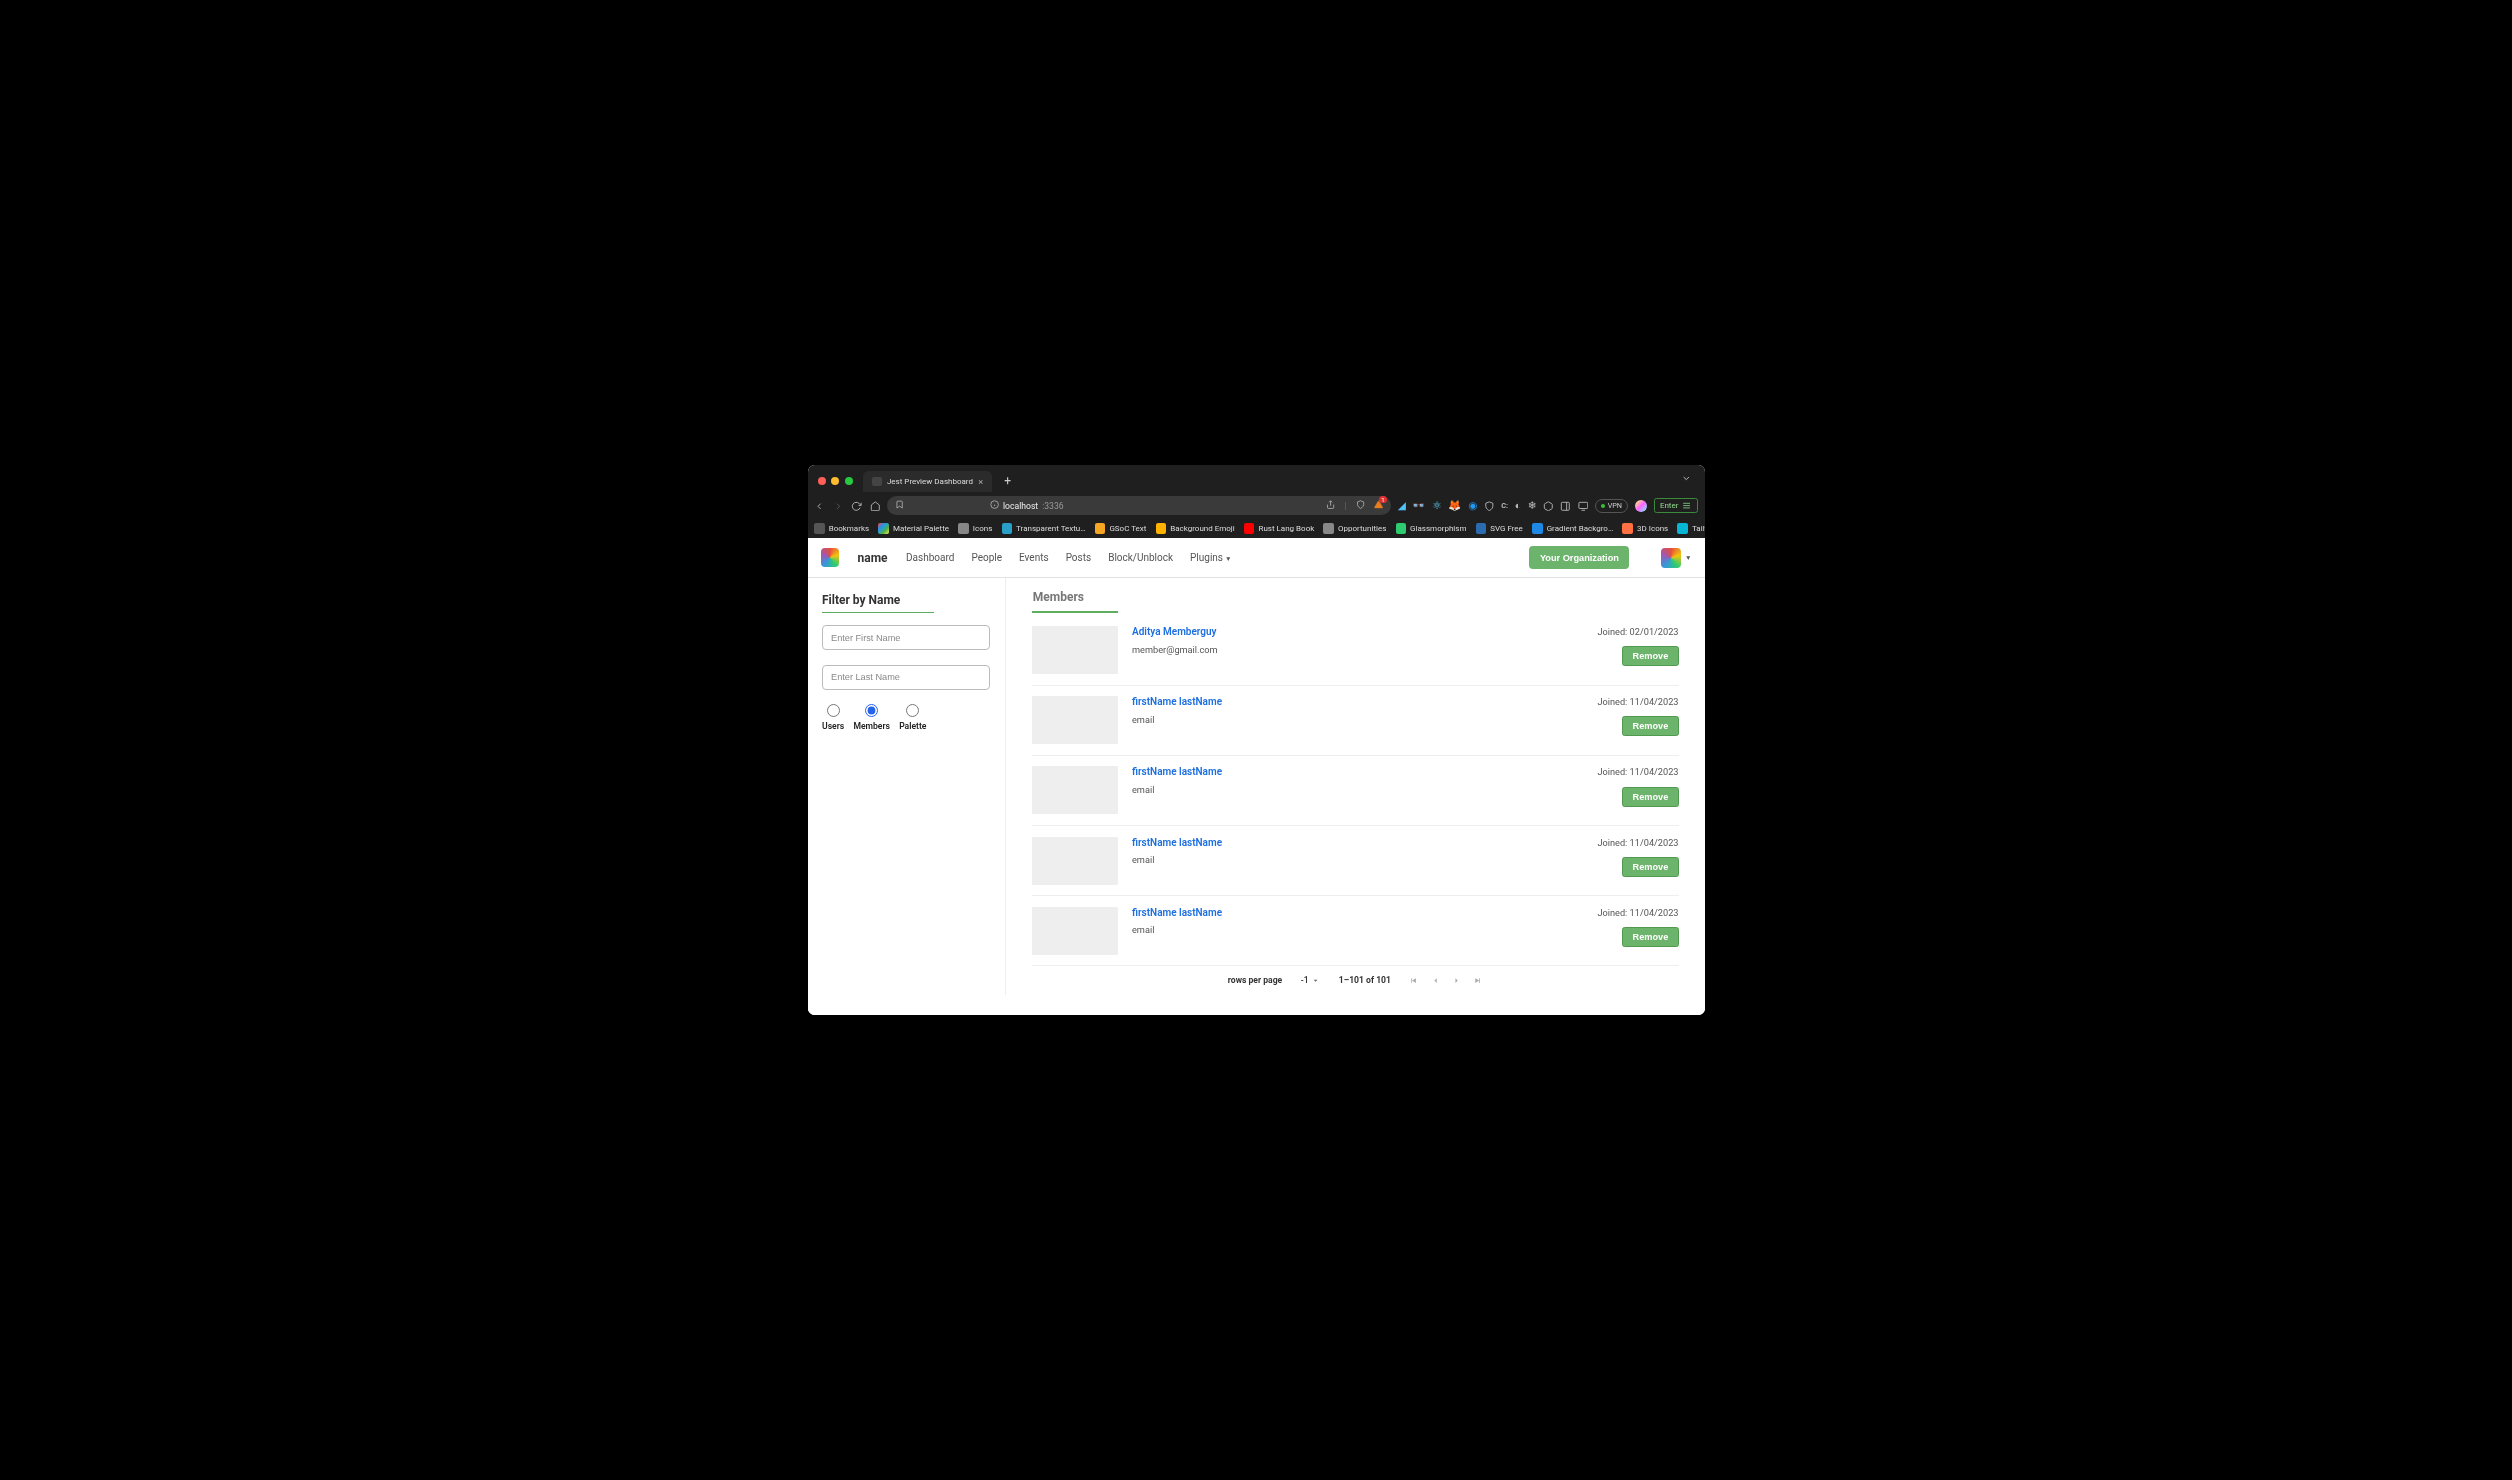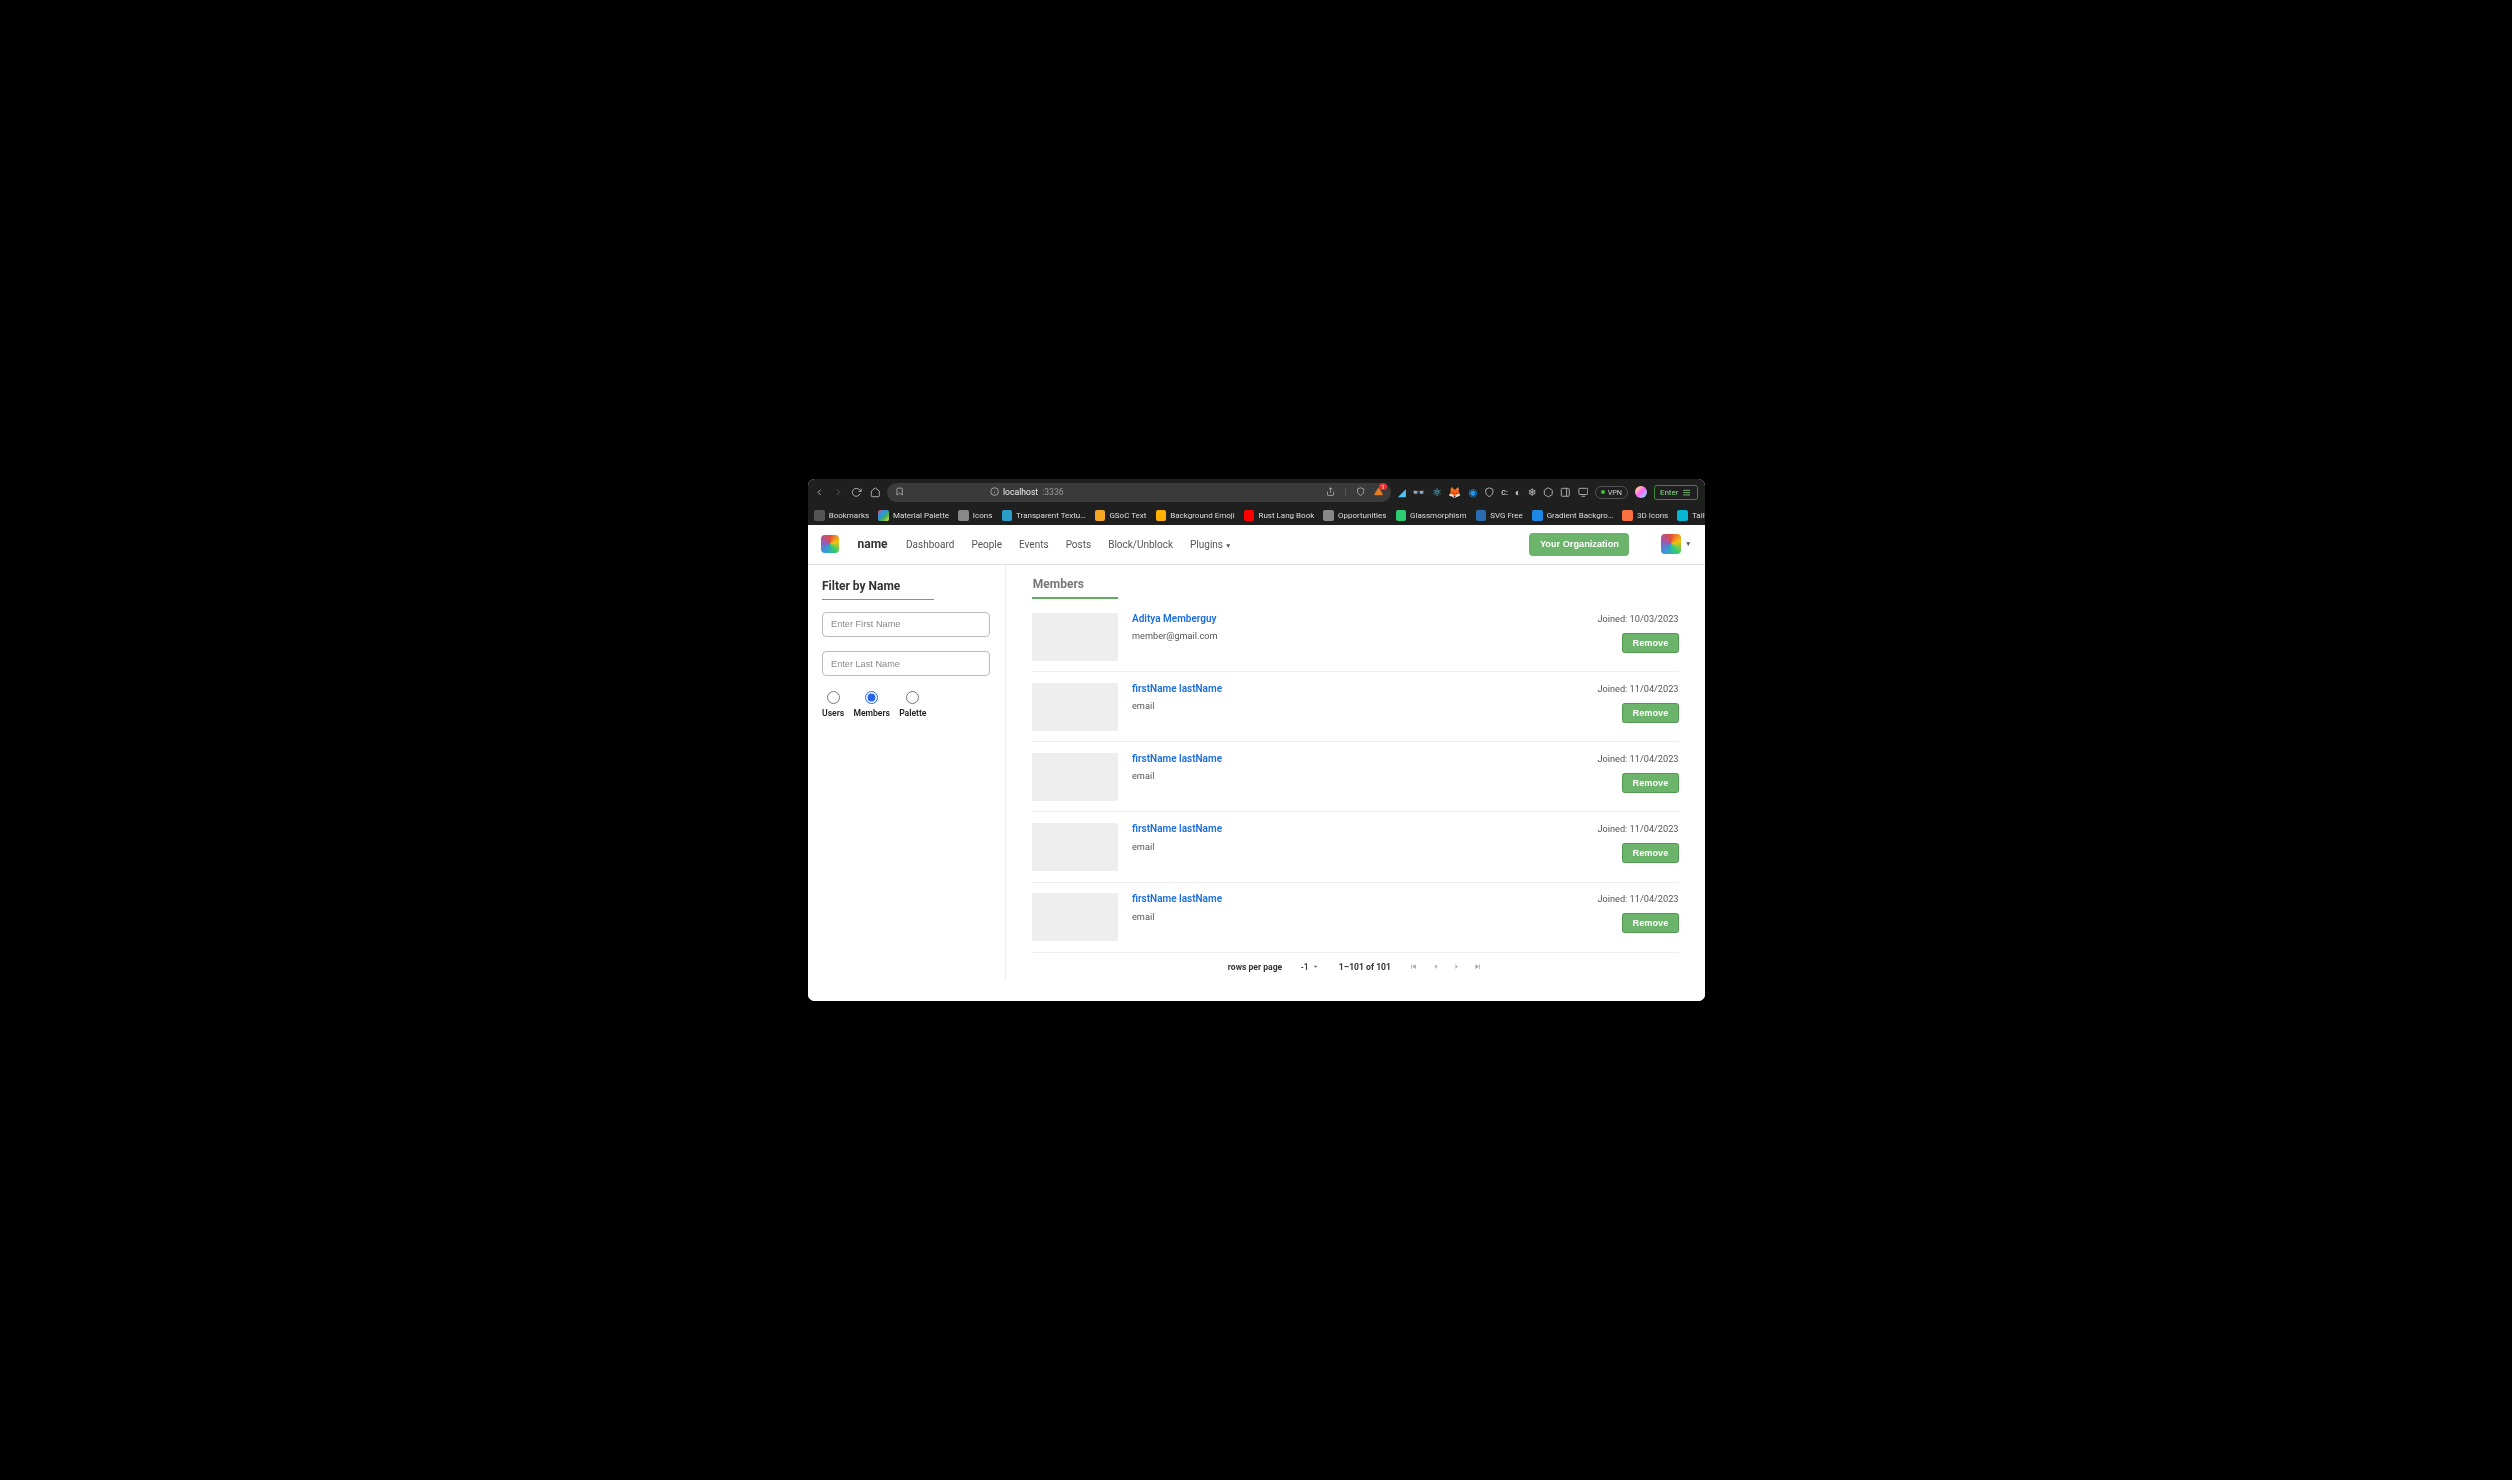--- a/index.html
+++ b/index.html
@@ -223,20 +223,40 @@
   .pagination .rpp-val { display:flex; align-items:center; gap:2.6px; cursor:pointer; }
   .pagination .pg-icons { display:flex; gap:12px; color:#aaa; }
   .pagination .pg-icons span { cursor:pointer; display:flex; }
   .pagination svg { width:9.2px; height:9.2px; }
 </style>
 </head>
 <body>
 
 <div class="window">
 
+  <div class="chrome-top">
+    <div class="traffic-lights">
+      <span class="tl-red"></span>
+      <span class="tl-yellow"></span>
+      <span class="tl-green"></span>
+    </div>
+    <div class="tab">
+      <div class="tab-left">
+        <span style="width:9.2px;height:9.2px;border-radius:2px;background:#444;display:inline-block;"></span>
+        <span>Jest Preview Dashboard</span>
+      </div>
+      <span class="tab-close">×</span>
+    </div>
+    <span class="newtab">+</span>
+    <span class="chrome-collapse">
+      <svg viewBox="0 0 24 24" fill="none" stroke="currentColor" stroke-width="2">
+          <polyline points="6 9 12 15 18 9"></polyline>
+        </svg>
+    </span>
+  </div>
 
   <div class="urlbar-row">
     <div class="nav-icons">
       <span>
           <svg viewBox="0 0 24 24" fill="none" stroke="currentColor" stroke-width="2">
             <polyline points="15 18 9 12 15 6"></polyline>
           </svg>
         </span>
       <span style="opacity:0.4">
           <svg viewBox="0 0 24 24" fill="none" stroke="currentColor" stroke-width="2">
@@ -429,21 +449,21 @@
     <main class="main">
       <div class="section-title">Members</div>
       <div id="members-list">
           <div class="member-row">
     <div class="member-img"></div>
     <div class="member-info">
       <div class="member-name">Aditya Memberguy</div>
       <div class="member-email">member@gmail.com</div>
     </div>
     <div class="member-right">
-      <div class="joined">Joined: 10/03/2023</div>
+      <div class="joined">Joined: 02/01/2023</div>
       <button class="remove-btn">Remove</button>
     </div>
           </div>
           <div class="member-row">
     <div class="member-img"></div>
     <div class="member-info">
       <div class="member-name">firstName lastName</div>
       <div class="member-email">email</div>
     </div>
     <div class="member-right">

